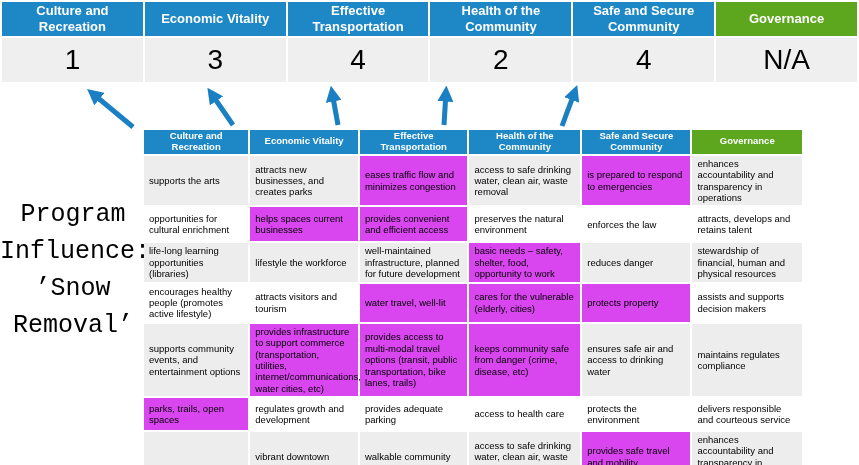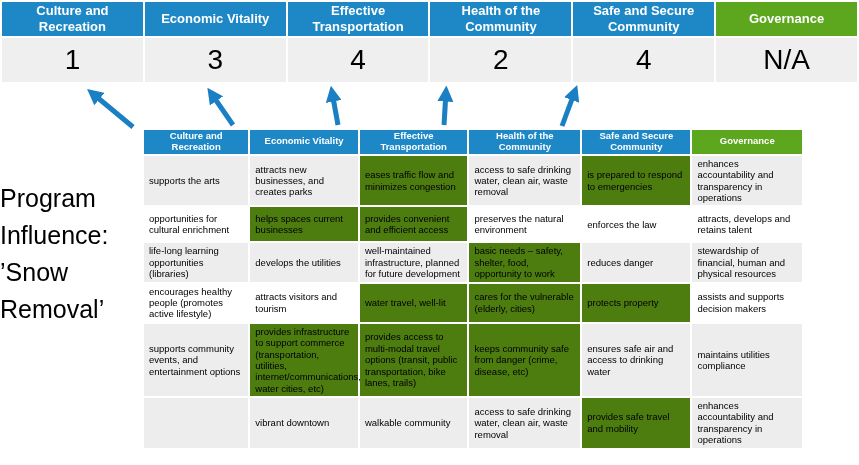--- a/index.html
+++ b/index.html
@@ -18,39 +18,39 @@
   }
   .summary th.gov { background:#5CA71E; }
   .summary td {
     background:#EFEFEF; font-size:28px; font-weight:400;
     text-align:center; vertical-align:middle; height:42px;
   }
   
   svg.arrows { position:absolute; left:0; top:82px; }
   
   .title {
-    position:absolute; left:0; top:180px; width:146px; 
-    font-size:25px; line-height:37px; white-space:pre-line;
+    position:absolute; left:0; top:196px; width:146px; text-align:center;
+    font-size:25px; line-height:37px; white-space:pre-line;font-family:Liberation Mono, monospace;
   }
   
   table.matrix {
     position:absolute; left:142px; top:128px; width:662px;
     border-collapse:separate; border-spacing:2px; table-layout:fixed;
   }
   .matrix th {
     background:#1E88C7; color:#fff; font-size:9.5px; font-weight:bold;
     text-align:center; vertical-align:middle; line-height:1.15; padding:1px 3px;
   }
   .matrix th.gov { background:#5CA71E; }
   .matrix td {
     background:#fff; font-size:9.5px; line-height:1.2; padding:2px 5px;
     vertical-align:middle;
   }
   .matrix tr.band td { background:#EDEDED; }
-  .matrix tr td.hl { background:#4d7c0f; }
+  .matrix tr td.hl { background:#d946ef; }
 </style>
 </head>
 <body>
 
 <table class="summary">
   <tbody>
       <tr>
     <th>Culture and Recreation</th>
     <th>Economic Vitality</th>
     <th>Effective Transportation</th>
@@ -116,41 +116,49 @@
   <tr style="height:34px">
     <td>opportunities for cultural enrichment</td>
     <td class="hl">helps spaces current businesses</td>
     <td class="hl">provides convenient and efficient access</td>
     <td>preserves the natural environment</td>
     <td>enforces the law</td>
     <td>attracts, develops and retains talent</td>
   </tr>
   <tr class="band" style="height:34px">
     <td>life-long learning opportunities (libraries)</td>
-    <td>develops the utilities</td>
+    <td>lifestyle the workforce</td>
     <td>well-maintained infrastructure, planned for future development</td>
     <td class="hl">basic needs – safety, shelter, food, opportunity to work</td>
     <td>reduces danger</td>
     <td>stewardship of financial, human and physical resources</td>
   </tr>
   <tr style="height:32px">
     <td>encourages healthy people (promotes active lifestyle)</td>
     <td>attracts visitors and tourism</td>
     <td class="hl">water travel, well-lit</td>
     <td class="hl">cares for the vulnerable (elderly, cities)</td>
     <td class="hl">protects property</td>
     <td>assists and supports decision makers</td>
   </tr>
   <tr class="band" style="height:54px">
     <td>supports community events, and entertainment options</td>
     <td class="hl">provides infrastructure to support commerce (transportation, utilities, internet/communications, water cities, etc)</td>
     <td class="hl">provides access to multi-modal travel options (transit, public transportation, bike lanes, trails)</td>
     <td class="hl">keeps community safe from danger (crime, disease, etc)</td>
     <td>ensures safe air and access to drinking water</td>
-    <td>maintains utilities compliance</td>
+    <td>maintains regulates compliance</td>
+  </tr>
+  <tr style="height:32px">
+    <td class="hl">parks, trails, open spaces</td>
+    <td>regulates growth and development</td>
+    <td>provides adequate parking</td>
+    <td>access to health care</td>
+    <td>protects the environment</td>
+    <td>delivers responsible and courteous service</td>
   </tr>
   <tr class="band" style="height:42px">
     <td></td>
     <td>vibrant downtown</td>
     <td>walkable community</td>
     <td>access to safe drinking water, clean air, waste removal</td>
     <td class="hl">provides safe travel and mobility</td>
     <td>enhances accountability and transparency in operations</td>
   </tr>
 

